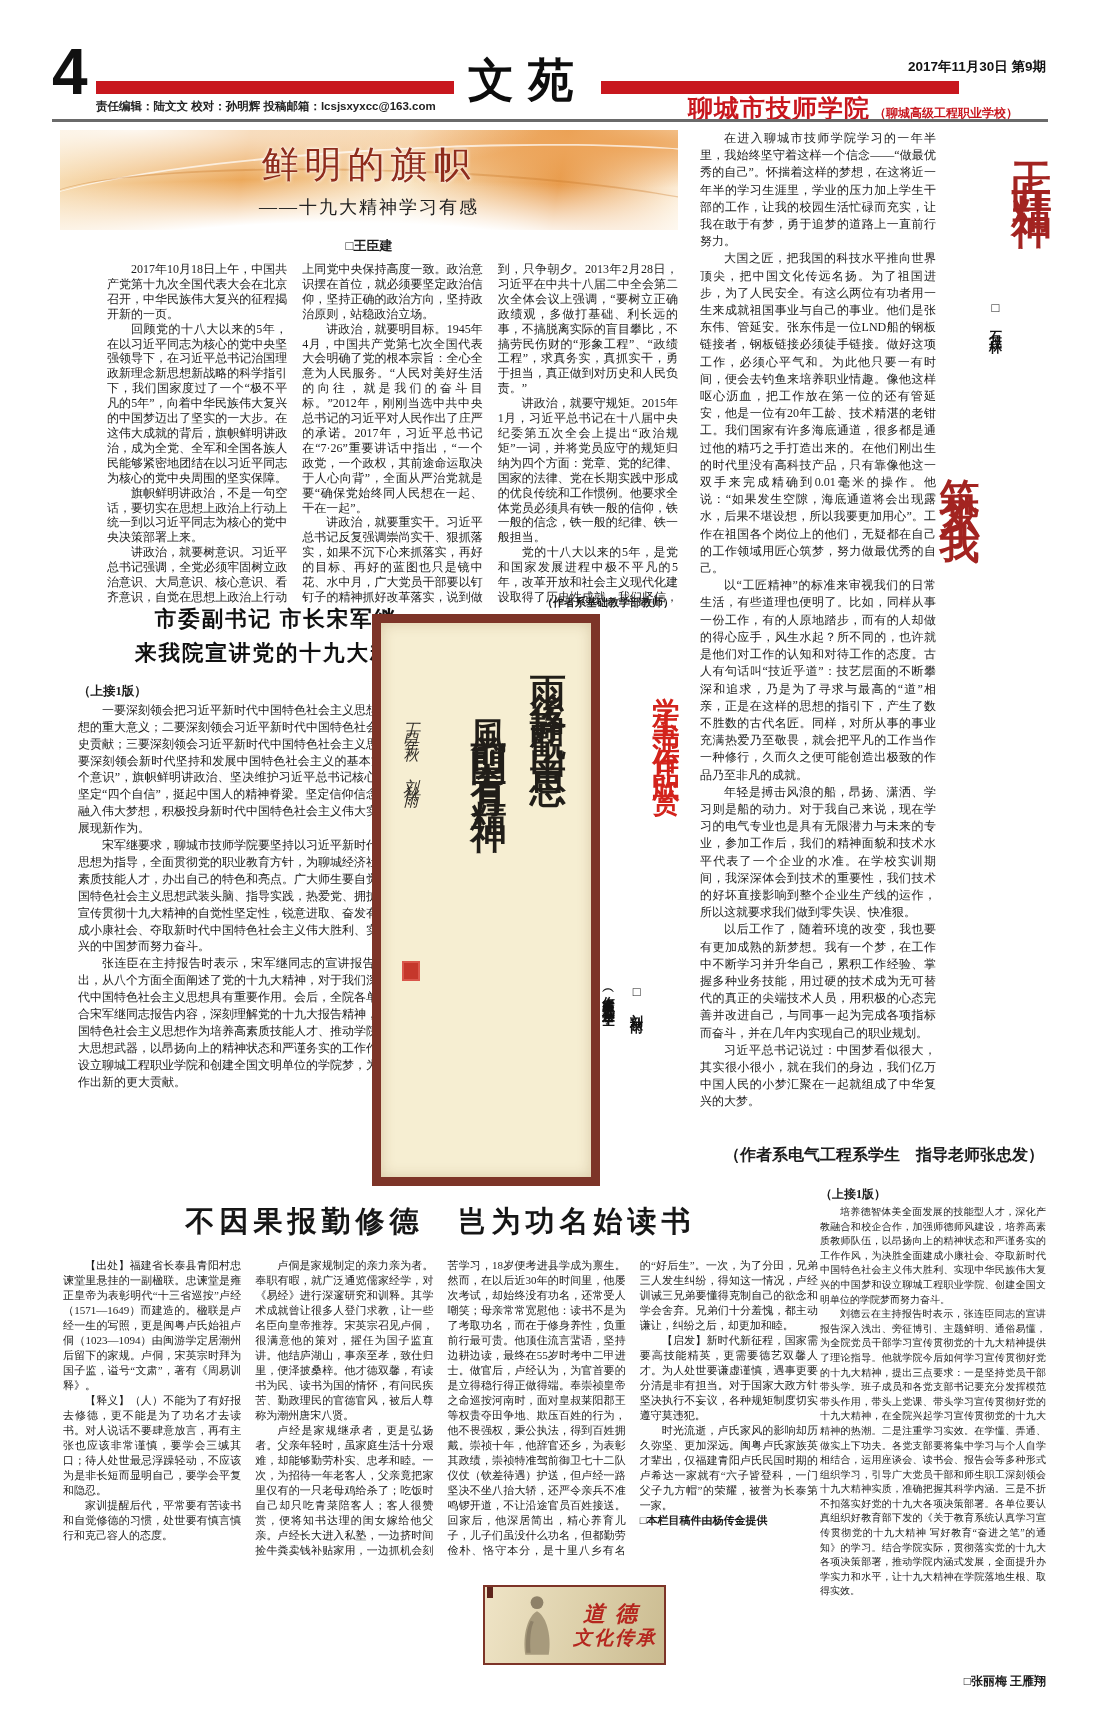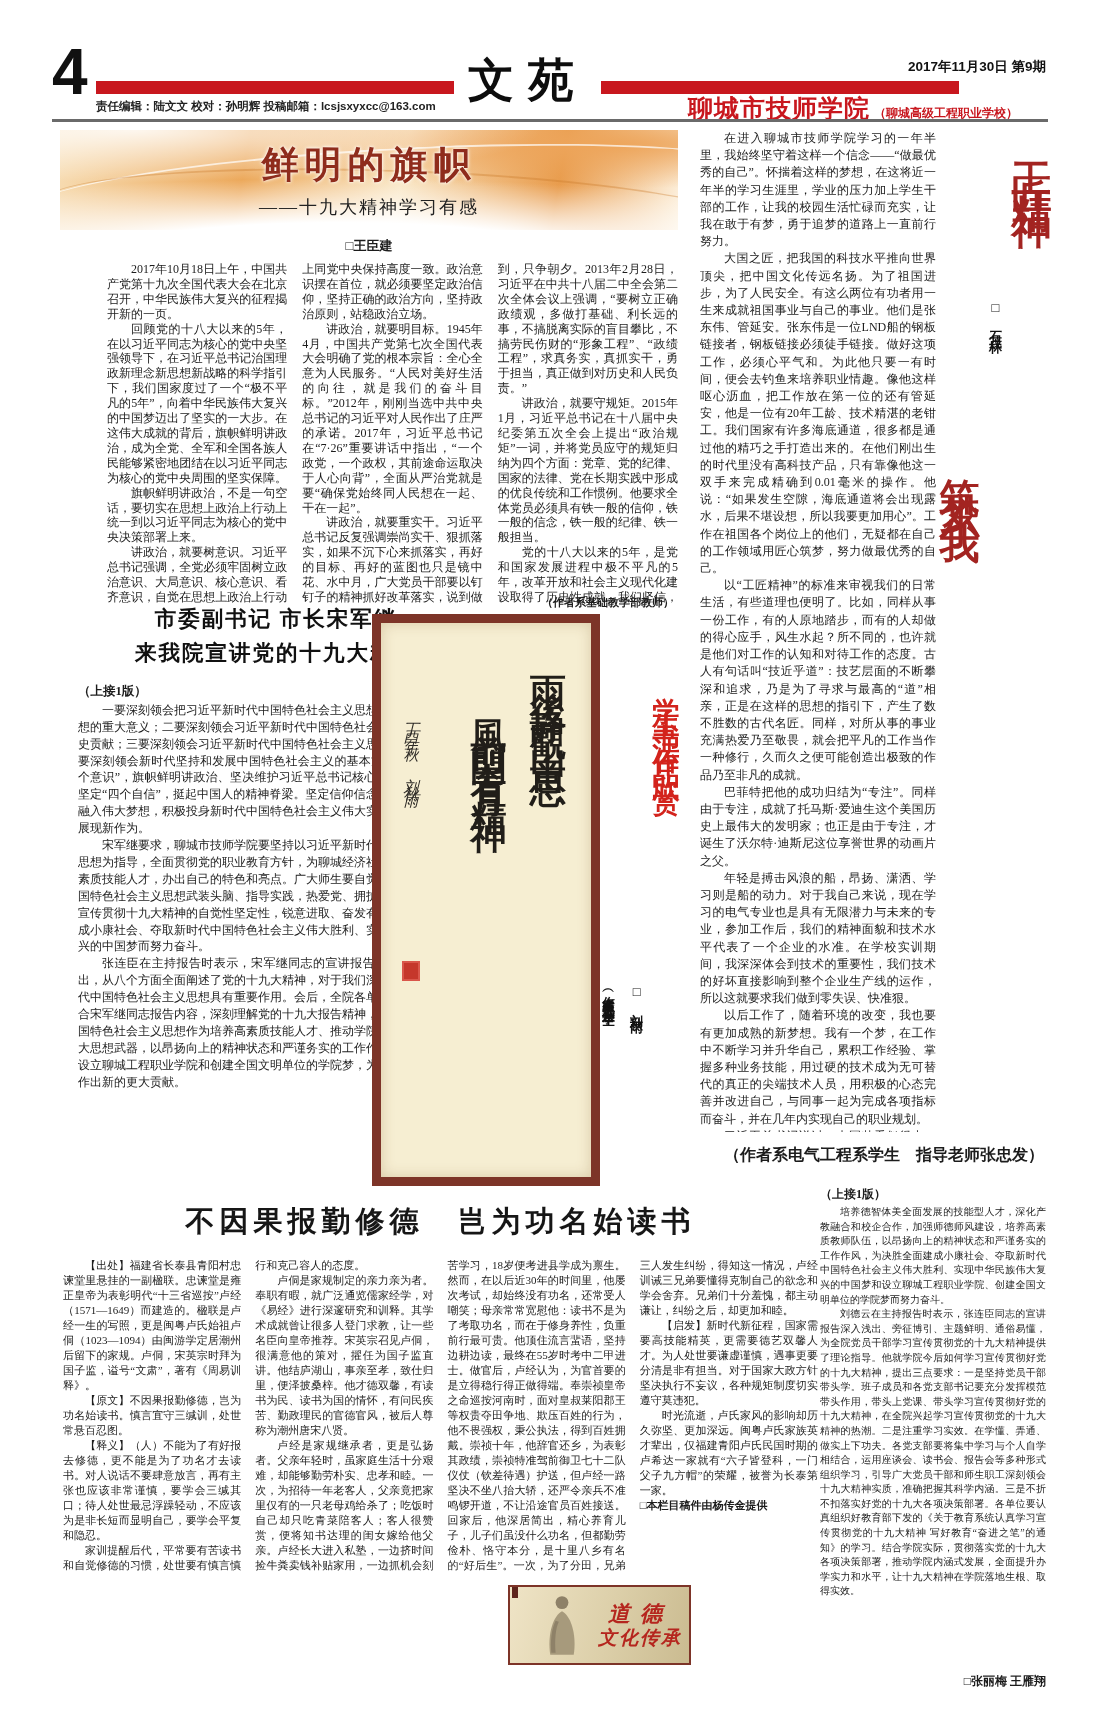--- a/index.html
+++ b/index.html
@@ -27,21 +27,21 @@
   
   .a1 { position:absolute; left:60px; top:130px; width:618px; height:482px; }
   .a1-banner { position:relative; width:100%; height:100px; overflow:hidden;
     background:
       radial-gradient(120% 95% at 12% 0%, rgba(255,255,255,.85), rgba(255,255,255,0) 55%),
       radial-gradient(110% 80% at 88% 15%, #eda55b 0%, rgba(237,165,91,0) 55%),
       radial-gradient(140% 110% at 45% 120%, #ffffff 25%, rgba(255,255,255,0) 65%),
       linear-gradient(100deg,#f7ddb4 0%,#eca85a 30%,#f9e6c4 55%,#e89b4b 80%,#fdf2e0 100%); }
   .a1-banner:before { content:""; position:absolute; left:-40px; top:18px; width:760px; height:90px; border-radius:50%; border-top:2px solid rgba(255,255,255,.7); transform:rotate(-3deg); }
   .a1-banner:after { content:""; position:absolute; left:-20px; top:40px; width:720px; height:90px; border-radius:50%; border-top:2px solid rgba(200,120,40,.35); transform:rotate(2deg); }
-  .a1-title { position:relative; z-index:2; text-align:center; margin-top:10px; font-size:37px; font-weight:700; color:#8f2c1c; letter-spacing:6px; text-shadow:0 0 4px #fff,0 0 2px #fff; }
+  .a1-title { position:relative; z-index:2; text-align:center; margin-top:10px; font-size:37px; font-weight:400; color:#8f2c1c; letter-spacing:6px; text-shadow:0 0 4px #fff,0 0 2px #fff; }
   .a1-sub { position:relative; z-index:2; text-align:center; margin-top:5px; font-size:18px; color:#222; letter-spacing:2px; }
   .a1-author { text-align:center; font-size:13px; font-weight:700; margin-top:7px; }
   .a1-cols { margin-top:7px; height:352px; overflow:hidden; column-count:3; column-gap:15px; font-size:12px; line-height:14.9px;margin-left:47px; }
   .a1-byline { position:absolute; right:4px; bottom:2px; font-size:11px;margin-top:20px; }
 
   
   .a2 { position:absolute; left:700px; top:130px; width:346px; height:1040px; }
   .a2-vt { float:right; width:110px; height:665px; }
   .vt-wrap { writing-mode:vertical-rl; text-orientation:upright; height:665px; margin-left:auto; }
   .vt-main { font-size:40px; line-height:1.15; font-weight:700; color:#a32421; letter-spacing:15px; }
@@ -69,21 +69,21 @@
   .cal-a1 { font-size:13px; font-weight:700; letter-spacing:4px; line-height:2.2; }
   .cal-a2 { font-size:12.5px; font-weight:700; letter-spacing:2px; line-height:2.2; }
 
   
   .a4 { position:absolute; left:63px; top:1202px; width:755px; height:475px; }
   .a4 h2 { text-align:center; font-size:29px; font-weight:600; letter-spacing:5px; color:#161616; }
   .a4-cols { margin-top:16px; height:404px; overflow:hidden; column-count:4; column-gap:14px; font-size:11px; line-height:15px; }
   .a4-footer { font-weight:700; text-align:right; text-indent:0 !important; }
 
   
-  .moral-banner { position:absolute; left:508px; top:1585px; width:183px; height:80px; border:2px solid #7d3428; background:linear-gradient(105deg,#efe4c6 0%,#dccfa9 55%,#cabb90 100%); display:flex; align-items:center; overflow:hidden;padding-left:23px; }
+  .moral-banner { position:absolute; left:483px; top:1585px; width:183px; height:80px; border:2px solid #7d3428; background:linear-gradient(105deg,#efe4c6 0%,#dccfa9 55%,#cabb90 100%); display:flex; align-items:center; overflow:hidden;padding-left:23px; }
   .moral-banner:before { content:""; position:absolute; left:2px; top:-3px; width:6px; height:14px; background:#5e241c; }
   .moral-sage { flex:0 0 58px; display:flex; justify-content:center; }
   .moral-text { flex:1; text-align:center; color:#b5261e; font-style:italic; font-weight:700; line-height:1.15; }
   .moral-l1 { font-size:22px; letter-spacing:10px; }
   .moral-l2 { font-size:19px; letter-spacing:2px; }
 
   
   .a5 { position:absolute; left:820px; top:1186px; width:226px; height:506px; }
   .a5-cont { font-weight:700; font-size:12px; }
   .a5-body { max-height:448px; overflow:hidden; font-size:10px; line-height:14.6px; margin-top:2px; }
@@ -130,21 +130,20 @@
       <div class="vt-wrap">
         <div class="vt-main">工匠精神</div>
         <div class="vt-author">□石茂林</div>
         <div class="vt-main second">筑梦小我</div>
       </div>
     </div>
     <div class="a2-body">
       <p>在进入聊城市技师学院学习的一年半里，我始终坚守着这样一个信念——“做最优秀的自己”。怀揣着这样的梦想，在这将近一年半的学习生涯里，学业的压力加上学生干部的工作，让我的校园生活忙碌而充实，让我在敢于有梦，勇于追梦的道路上一直前行努力。</p>
       <p>大国之匠，把我国的科技水平推向世界顶尖，把中国文化传远名扬。为了祖国进步，为了人民安全。有这么两位有功者用一生来成就祖国事业与自己的事业。他们是张东伟、管延安。张东伟是一位LND船的钢板链接者，钢板链接必须徒手链接。做好这项工作，必须心平气和。为此他只要一有时间，便会去钓鱼来培养职业情趣。像他这样呕心沥血，把工作放在第一位的还有管延安，他是一位有20年工龄、技术精湛的老钳工。我们国家有许多海底通道，很多都是通过他的精巧之手打造出来的。在他们刚出生的时代里没有高科技产品，只有靠像他这一双手来完成精确到0.01毫米的操作。他说：“如果发生空隙，海底通道将会出现露水，后果不堪设想，所以我要更加用心”。工作在祖国各个岗位上的他们，无疑都在自己的工作领域用匠心筑梦，努力做最优秀的自己。</p>
       <p>以“工匠精神”的标准来审视我们的日常生活，有些道理也便明了。比如，同样从事一份工作，有的人原地踏步，而有的人却做的得心应手，风生水起？所不同的，也许就是他们对工作的认知和对待工作的态度。古人有句话叫“技近乎道”：技艺层面的不断攀深和追求，乃是为了寻求与最高的“道”相亲，正是在这样的思想的指引下，产生了数不胜数的古代名匠。同样，对所从事的事业充满热爱乃至敬畏，就会把平凡的工作当作一种修行，久而久之便可能创造出极致的作品乃至非凡的成就。</p>
-      <p>巴菲特把他的成功归结为“专注”。同样由于专注，成就了托马斯·爱迪生这个美国历史上最伟大的发明家；也正是由于专注，才诞生了沃尔特·迪斯尼这位享誉世界的动画片之父。</p>
       <p>年轻是搏击风浪的船，昂扬、潇洒、学习则是船的动力。对于我自己来说，现在学习的电气专业也是具有无限潜力与未来的专业，参加工作后，我们的精神面貌和技术水平代表了一个企业的水准。在学校实训期间，我深深体会到技术的重要性，我们技术的好坏直接影响到整个企业生产线的运作，所以这就要求我们做到零失误、快准狠。</p>
       <p>以后工作了，随着环境的改变，我也要有更加成熟的新梦想。我有一个梦，在工作中不断学习并升华自己，累积工作经验、掌握多种业务技能，用过硬的技术成为无可替代的真正的尖端技术人员，用积极的心态完善并改进自己，与同事一起为完成各项指标而奋斗，并在几年内实现自己的职业规划。</p>
       <p>习近平总书记说过：中国梦看似很大，其实很小很小，就在我们的身边，我们亿万中国人民的小梦汇聚在一起就组成了中华复兴的大梦。</p>
 
     </div>
     <div class="a2-byline byline">（作者系电气工程系学生　指导老师张忠发）</div>
   </div>
 
   <div class="a3 art">
     <h2>
@@ -171,21 +170,20 @@
   <div class="cal-title">学生书法作品欣赏</div>
   <div class="cal-authors">
     <div class="cal-a1">□刘秋雨</div>
     <div class="cal-a2">（作者系电气工程系学生）</div>
   </div>
 
   <div class="a4 art">
     <h2>不因果报勤修德　岂为功名始读书</h2>
     <div class="a4-cols">
       <p>【出处】福建省长泰县青阳村忠谏堂里悬挂的一副楹联。忠谏堂是雍正皇帝为表彰明代“十三省巡按”卢经（1571—1649）而建造的。楹联是卢经一生的写照，更是闽粤卢氏始祖卢侗（1023—1094）由闽游学定居潮州后留下的家规。卢侗，宋英宗时拜为国子监，谥号“文肃”，著有《周易训释》。</p>
-      <p>【原文】不因果报勤修德，岂为功名始读书。慎言宜守三缄训，处世常悬百忍图。</p>
       <p>【释义】（人）不能为了有好报去修德，更不能是为了功名才去读书。对人说话不要肆意放言，再有主张也应该非常谨慎，要学会三缄其口；待人处世最忌浮躁轻动，不应该为是非长短而显明自己，要学会平复和隐忍。</p>
       <p>家训提醒后代，平常要有苦读书和自觉修德的习惯，处世要有慎言慎行和克己容人的态度。</p>
       <p>卢侗是家规制定的亲力亲为者。奉职有暇，就广泛通览儒家经学，对《易经》进行深邃研究和训释。其学术成就曾让很多人登门求教，让一些名臣向皇帝推荐。宋英宗召见卢侗，很满意他的策对，擢任为国子监直讲。他结庐湖山，事亲至孝，致仕归里，便泽披桑梓。他才德双馨，有读书为民、读书为国的情怀，有问民疾苦、勤政理民的官德官风，被后人尊称为潮州唐宋八贤。</p>
       <p>卢经是家规继承者，更是弘扬者。父亲年轻时，虽家庭生活十分艰难，却能够勤劳朴实、忠孝和睦。一次，为招待一年老客人，父亲竟把家里仅有的一只老母鸡给杀了；吃饭时自己却只吃青菜陪客人；客人很赞赏，便将知书达理的闺女嫁给他父亲。卢经长大进入私塾，一边挤时间捡牛粪卖钱补贴家用，一边抓机会刻苦学习，18岁便考进县学成为禀生。然而，在以后近30年的时间里，他屡次考试，却始终没有功名，还常受人嘲笑；母亲常常宽慰他：读书不是为了考取功名，而在于修身养性，负重前行最可贵。他顶住流言蜚语，坚持边耕边读，最终在55岁时考中二甲进士。做官后，卢经认为，为官首要的是立得稳行得正做得端。奉崇祯皇帝之命巡按河南时，面对皇叔莱阳郡王等权贵夺田争地、欺压百姓的行为，他不畏强权，秉公执法，得到百姓拥戴。崇祯十年，他辞官还乡，为表彰其政绩，崇祯特准驾前御卫七十二队仪仗（钦差待遇）护送，但卢经一路坚决不坐八抬大轿，还严令亲兵不准鸣锣开道，不让沿途官员百姓接送。回家后，他深居简出，精心养育儿子，儿子们虽没什么功名，但都勤劳俭朴、恪守本分，是十里八乡有名的“好后生”。一次，为了分田，兄弟三人发生纠纷，得知这一情况，卢经训诫三兄弟要懂得克制自己的欲念和学会舍弃。兄弟们十分羞愧，都主动谦让，纠纷之后，却更加和睦。</p>
       <p>【启发】新时代新征程，国家需要高技能精英，更需要德艺双馨人才。为人处世要谦虚谨慎，遇事更要分清是非有担当。对于国家大政方针坚决执行不妄议，各种规矩制度切实遵守莫违犯。</p>
       <p>时光流逝，卢氏家风的影响却历久弥坚、更加深远。闽粤卢氏家族英才辈出，仅福建青阳卢氏民国时期的卢希达一家就有“六子皆登科，一门父子九方帽”的荣耀，被誉为长泰第一家。</p>
       <p class="a4-footer">□本栏目稿件由杨传金提供</p>
     </div>
   </div>
 

